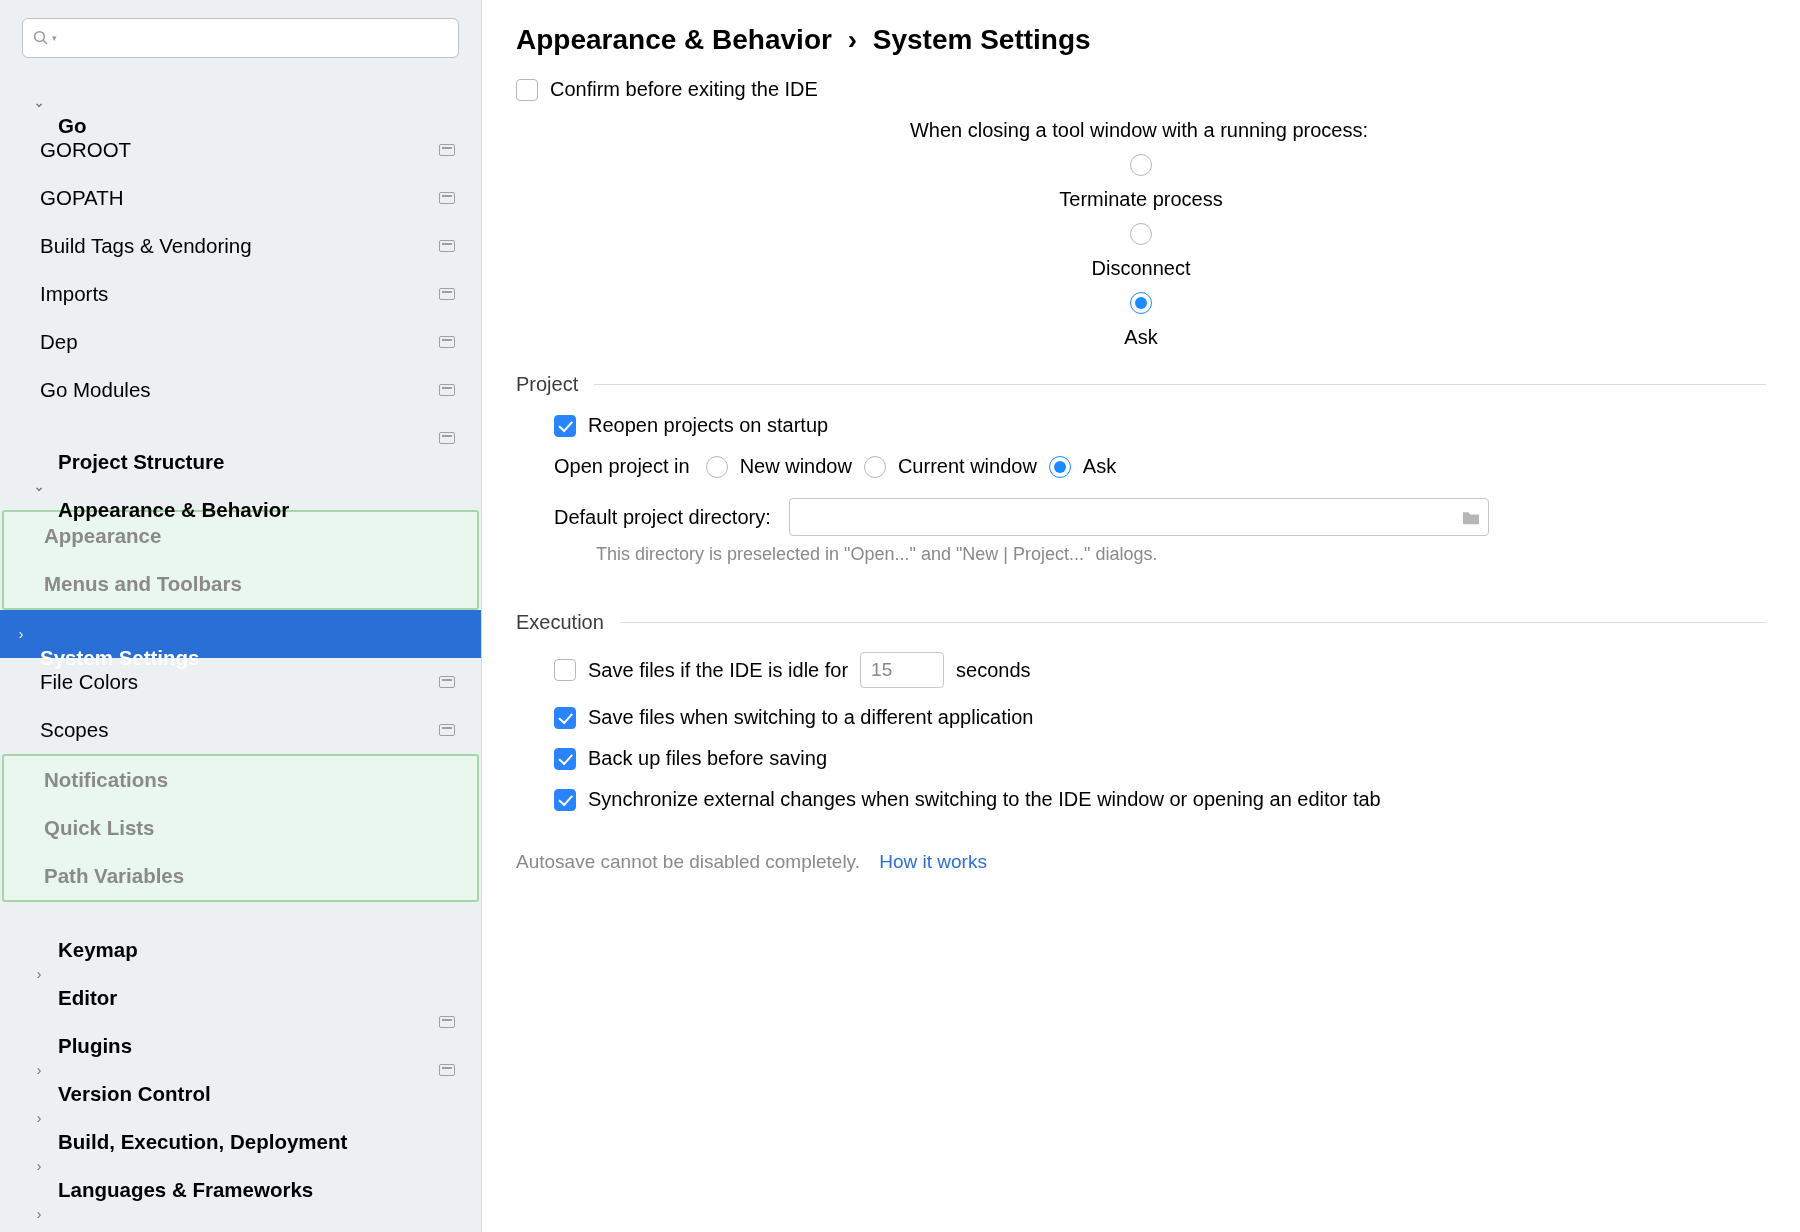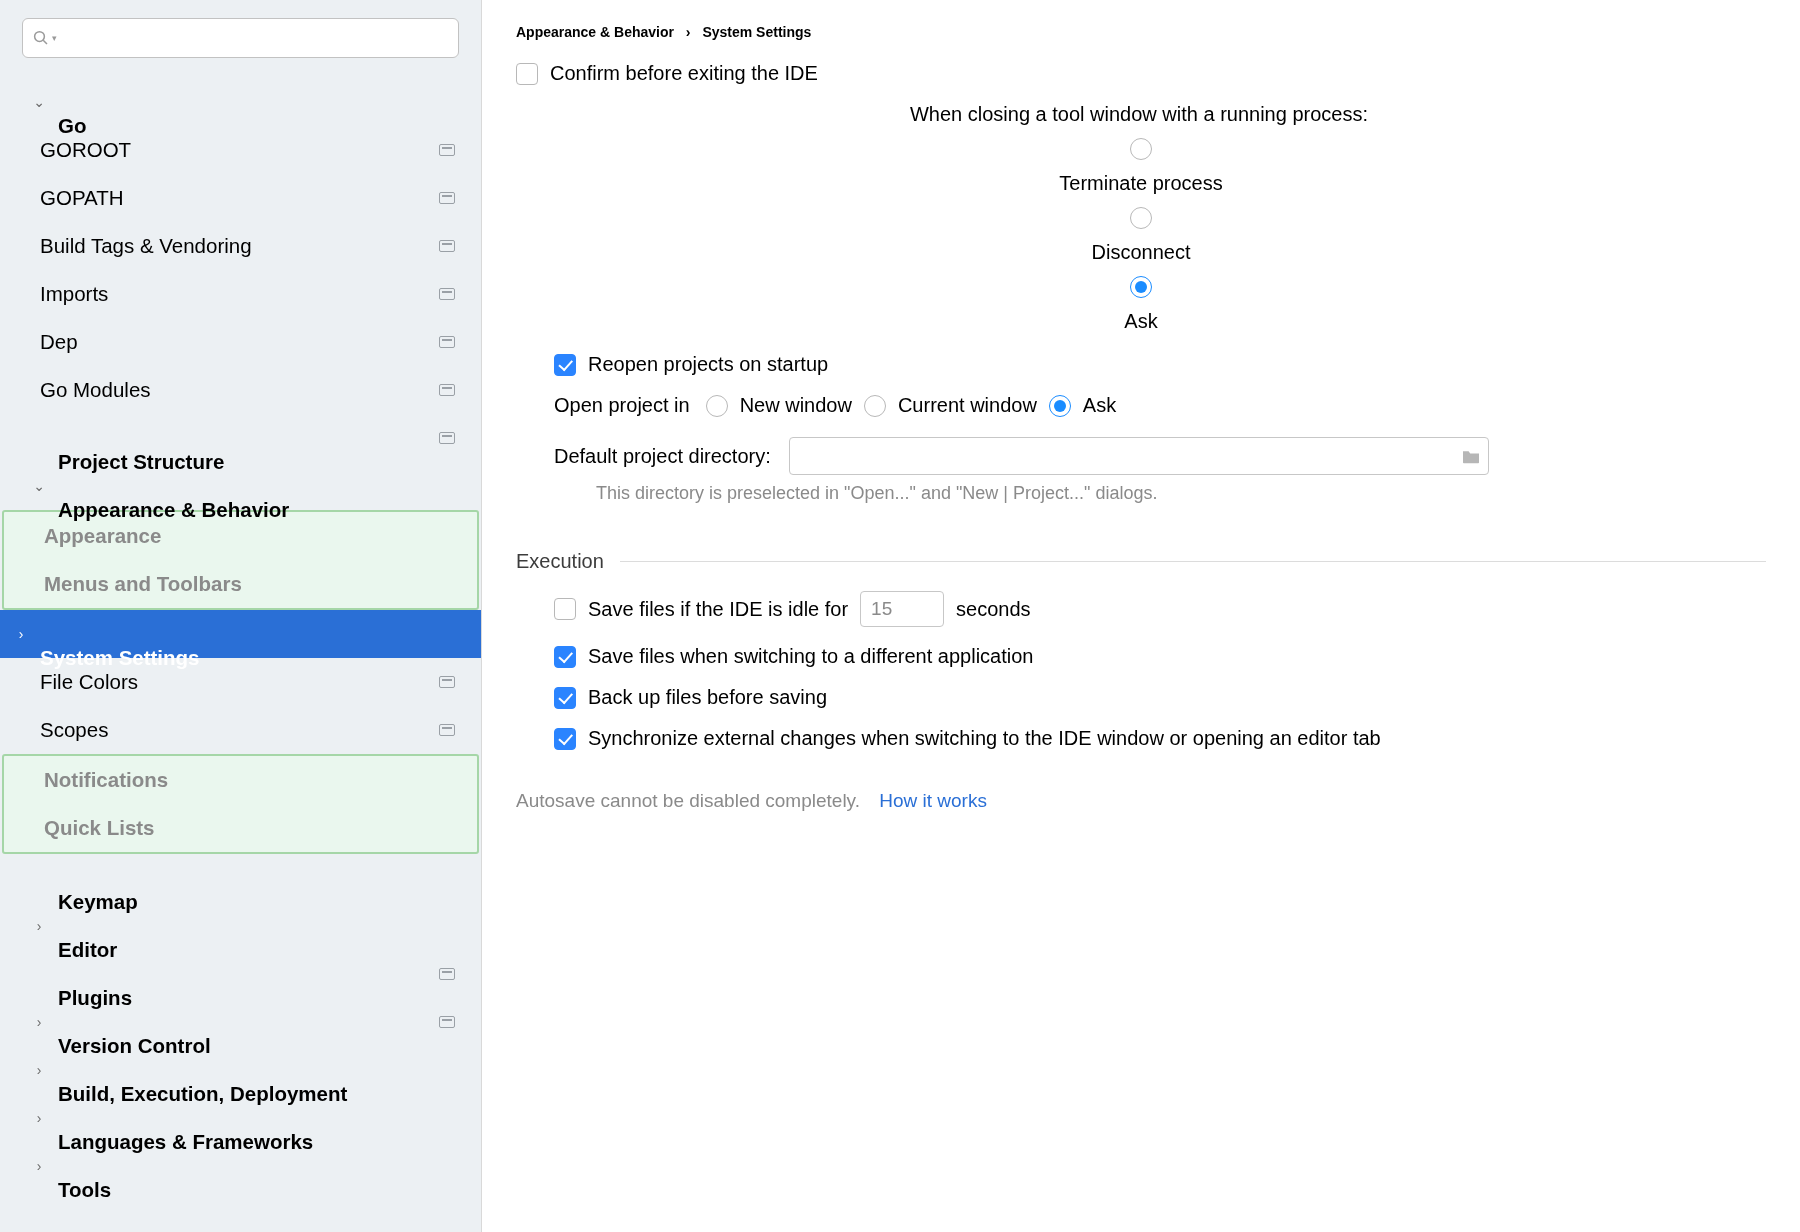--- a/index.html
+++ b/index.html
@@ -27,21 +27,21 @@
 
 
 .hl { border: 2px solid #a5d6a7; border-radius: 3px; margin: 0 2px 0 2px; background: #eaf7ee; font-weight: bold; }
 .ind1 { padding-left: 58px; } 
 .ind1 .arrow { margin-left: -28px; margin-right: 10px; }
 .ind2 { padding-left: 40px; }
 .ind2 .arrow { margin-left: -28px; margin-right: 10px; }
 
 
 .main { flex: 1; padding: 24px 34px 0 34px; }
-.crumb { font-size: 14px; font-weight: 700; margin-bottom: 22px; }
+.crumb { font-size: 28px; font-weight: 700; margin-bottom: 22px; }
 .crumb .sep { font-weight: 700; margin: 0 8px; }
 
 .line { display: flex; align-items: center; gap: 12px; margin-bottom: 18px; font-size: 20px; }
 .chk { width: 22px; height: 22px; border: 1.5px solid #b8b8b8; border-radius: 4px; display: inline-flex; align-items: center; justify-content: center; background: #fff; cursor: pointer; flex-shrink: 0; }
 .chk.on { background: #2a84ff; border-color: #2a84ff; }
 .chk.on::after { content: ""; width: 6px; height: 11px; border: solid #fff; border-width: 0 2.5px 2.5px 0; transform: rotate(42deg) translateY(-1px); }
 
 .radio { width: 22px; height: 22px; border: 1.5px solid #b8b8b8; border-radius: 50%; display: inline-flex; align-items: center; justify-content: center; background: #fff; cursor: pointer; flex-shrink: 0; }
 .radio.on { border-color: #1a8cff; }
 .radio.on::after { content: ""; width: 12px; height: 12px; background: #1a8cff; border-radius: 50%; }
@@ -149,20 +149,23 @@
       <span class="badge"></span>
     </div>
 
     <div class="hl">
       <div class="row dim ind2">
         <span class="label">Notifications</span>
       </div>
       <div class="row dim ind2">
         <span class="label">Quick Lists</span>
       </div>
+      <div class="row dim ind2">
+        <span class="label">Path Variables</span>
+      </div>
     </div>
 
     <div class="row bold ind1">
       <span class="label">Keymap</span>
     </div>
     <div class="row bold ind1">
       <span class="arrow">›</span>
       <span class="label">Editor</span>
     </div>
     <div class="row bold ind1">
@@ -205,20 +208,24 @@
   <div class="opj-line" style="padding-left:0;flex-direction:column;">
     <span class="lbl">When closing a tool window with a running process:</span>
     <span class="radio"></span>
     <span>Terminate process</span>
     <span class="radio"></span>
     <span>Disconnect</span>
     <span class="radio on"></span>
     <span>Ask</span>
   </div>
 
+  <div class="section">
+    <span class="section-title">Project</span>
+    <span class="section-rule"></span>
+  </div>
 
   <div class="sub">
     <div class="line">
       <span class="chk on"></span>
       <span>Reopen projects on startup</span>
     </div>
 
     <div class="opj-line">
       <span class="lbl">Open project in</span>
       <span class="radio"></span>

